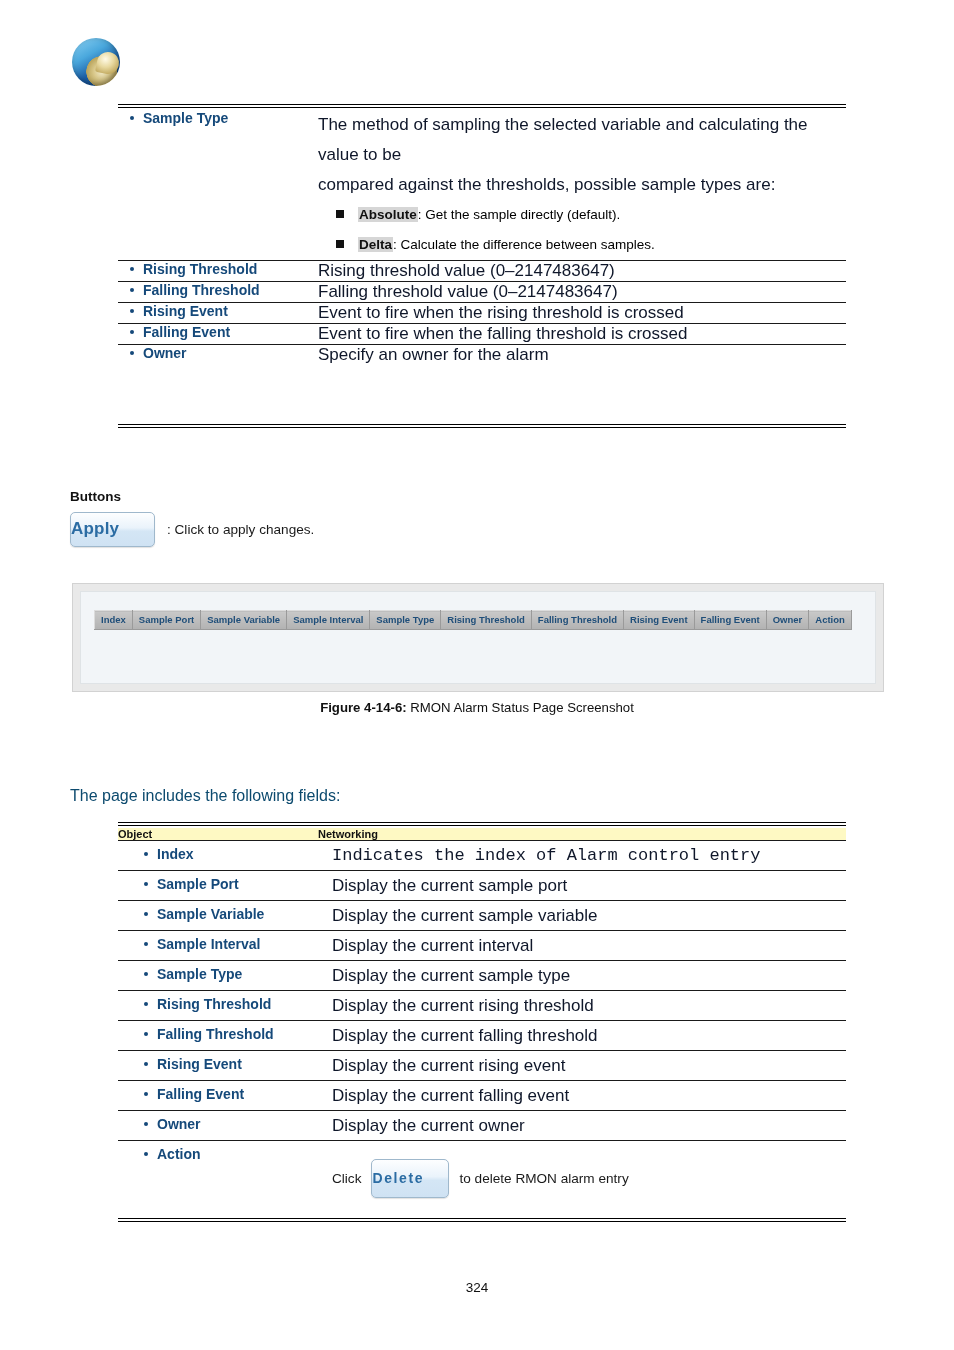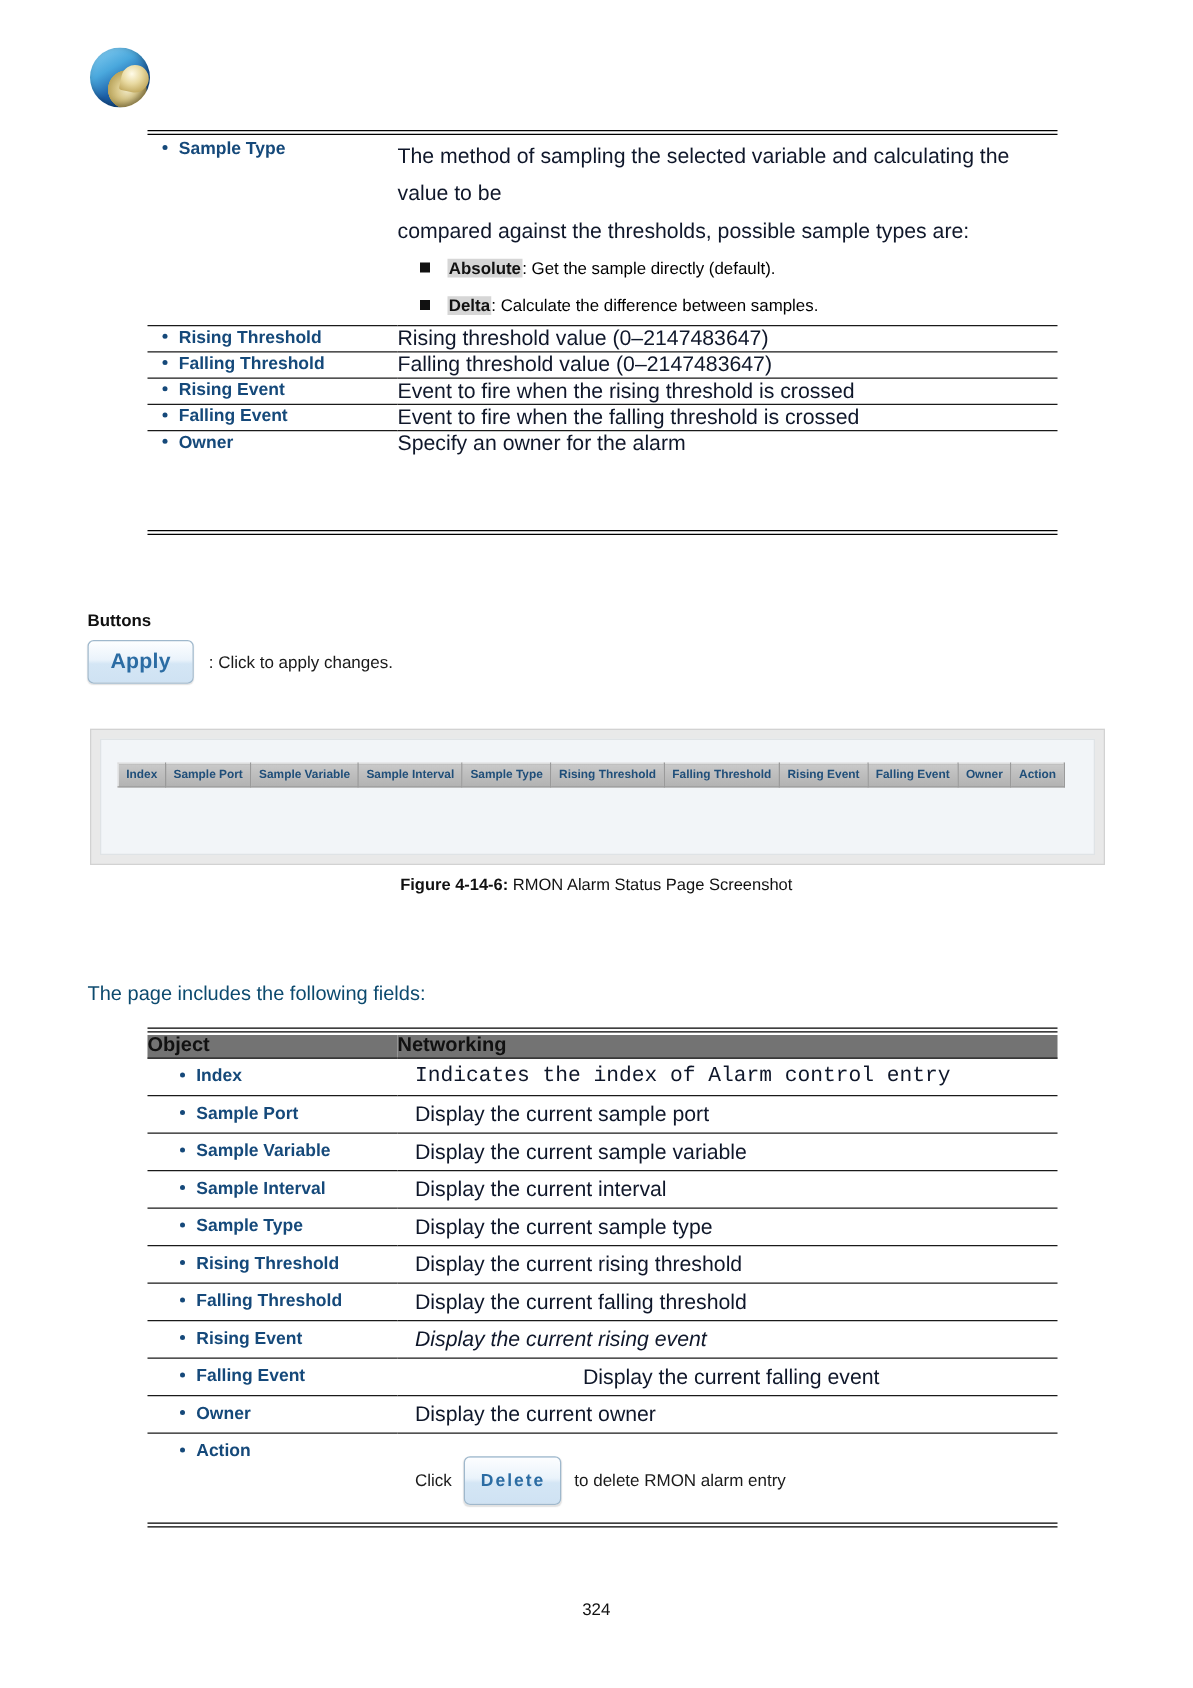--- a/index.html
+++ b/index.html
@@ -149,21 +149,20 @@
     display: flex;
     align-items: center;
   }
   .ui-btn {
     display: inline-block;
     border: 1px solid #9fb8cc;
     border-radius: 5px;
     background: linear-gradient(to bottom, #fdfeff 0%, #eaf3fb 45%, #d4e6f5 55%, #cfe2f3 100%);
     color: #2b6ca3;
     font-weight: bold;
-    text-align: center;
     box-shadow: 0 1px 1px rgba(0,0,0,.12);
   }
   .btn-apply {
     width: 85px;
     padding: 6px 0 7px;
     font-size: 17px;
     letter-spacing: 0.2px;
   }
   .apply-caption {
     font-size: 13.6px;
@@ -235,23 +234,23 @@
 
   .intro {
     position: absolute;
     left: 70px; top: 787px;
     font-size: 16px;
     color: #0c4a6e;
   }
 
   
   .th-cell {
-    background: #737373;
-    font-weight: bold;
-    font-size: 16px;
+    background: #fef9c3;
+    font-weight: bold;
+    font-size: 11px;
     color: #111;
     padding: 8px 8px 8px 14px;
   }
   .th-obj { border-right: 1.2px solid #1a1a1a; }
 
   .delete-row {
     display: flex;
     align-items: center;
     line-height: 30px;
     padding-top: 18px;
@@ -505,33 +504,33 @@
     </tr>
 
     <tr class="row-line">
       <td class="r-obj" style="padding:5px 8px 5px 14px;">
         <div class="bullet-item">
           <span class="bullet-dot"></span>
           <span>Rising Event</span>
         </div>
       </td>
       <td class="r-desc" style="padding:5px 8px 5px 14px;">
-        <div class="desc-line" style="line-height:19px;font-style:italic;">Display the current rising event</div>
+        <div class="desc-line" style="line-height:19px;">Display the current rising event</div>
       </td>
     </tr>
 
     <tr class="row-line">
       <td class="r-obj" style="padding:5px 8px 5px 14px;">
         <div class="bullet-item">
           <span class="bullet-dot"></span>
           <span>Falling Event</span>
         </div>
       </td>
       <td class="r-desc" style="padding:5px 8px 5px 14px;">
-        <div class="desc-line" style="line-height:19px;text-align:center;">Display the current falling event</div>
+        <div class="desc-line" style="line-height:19px;">Display the current falling event</div>
       </td>
     </tr>
 
     <tr class="row-line">
       <td class="r-obj" style="padding:5px 8px 5px 14px;">
         <div class="bullet-item">
           <span class="bullet-dot"></span>
           <span>Owner</span>
         </div>
       </td>

